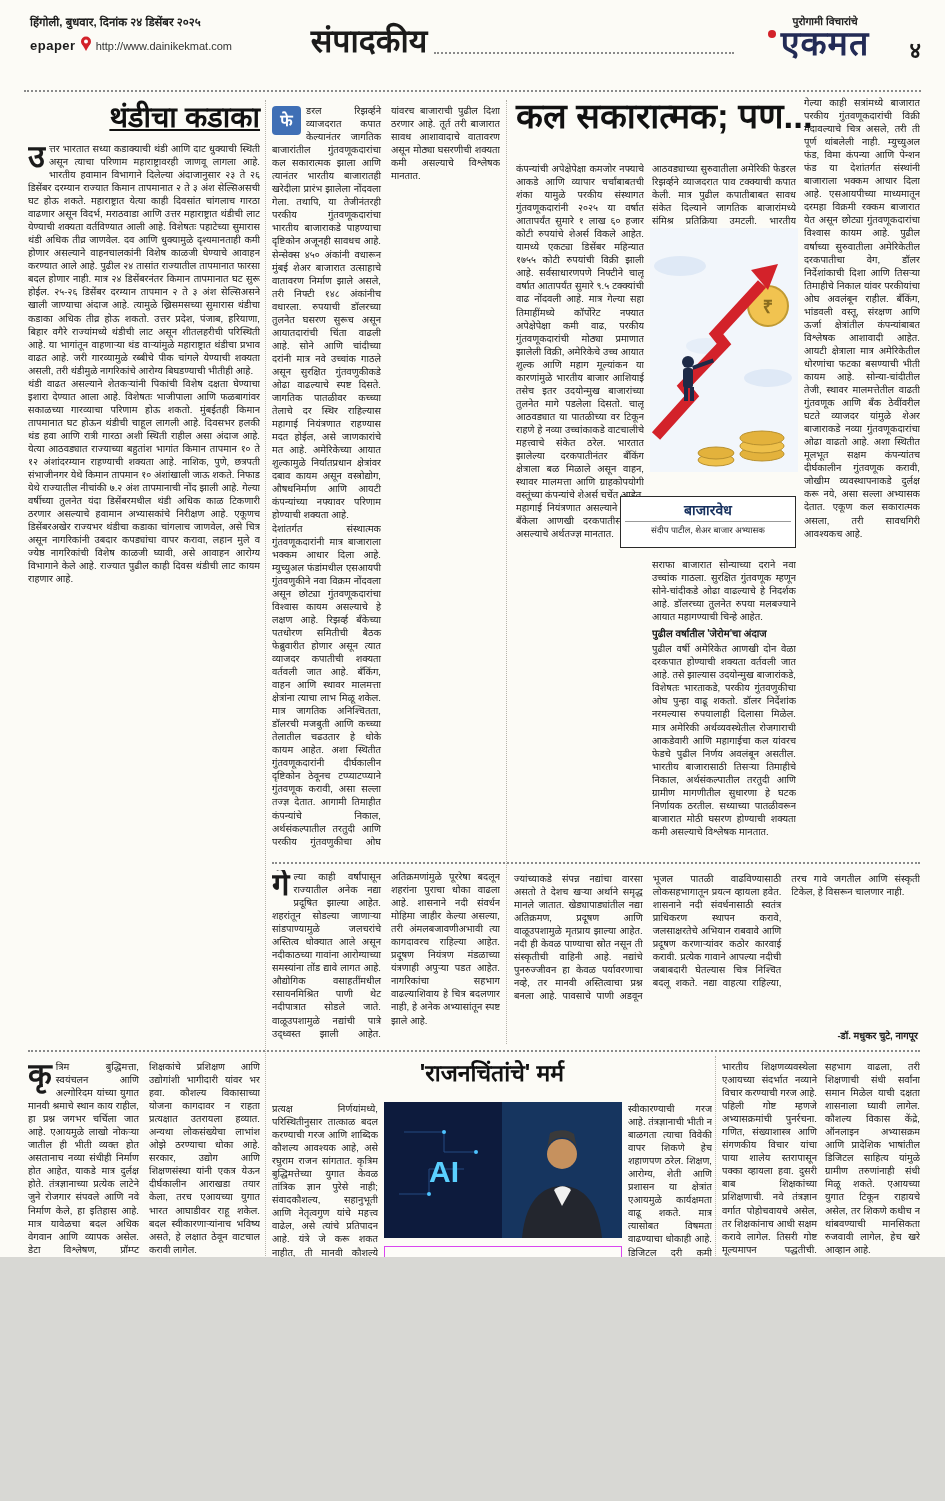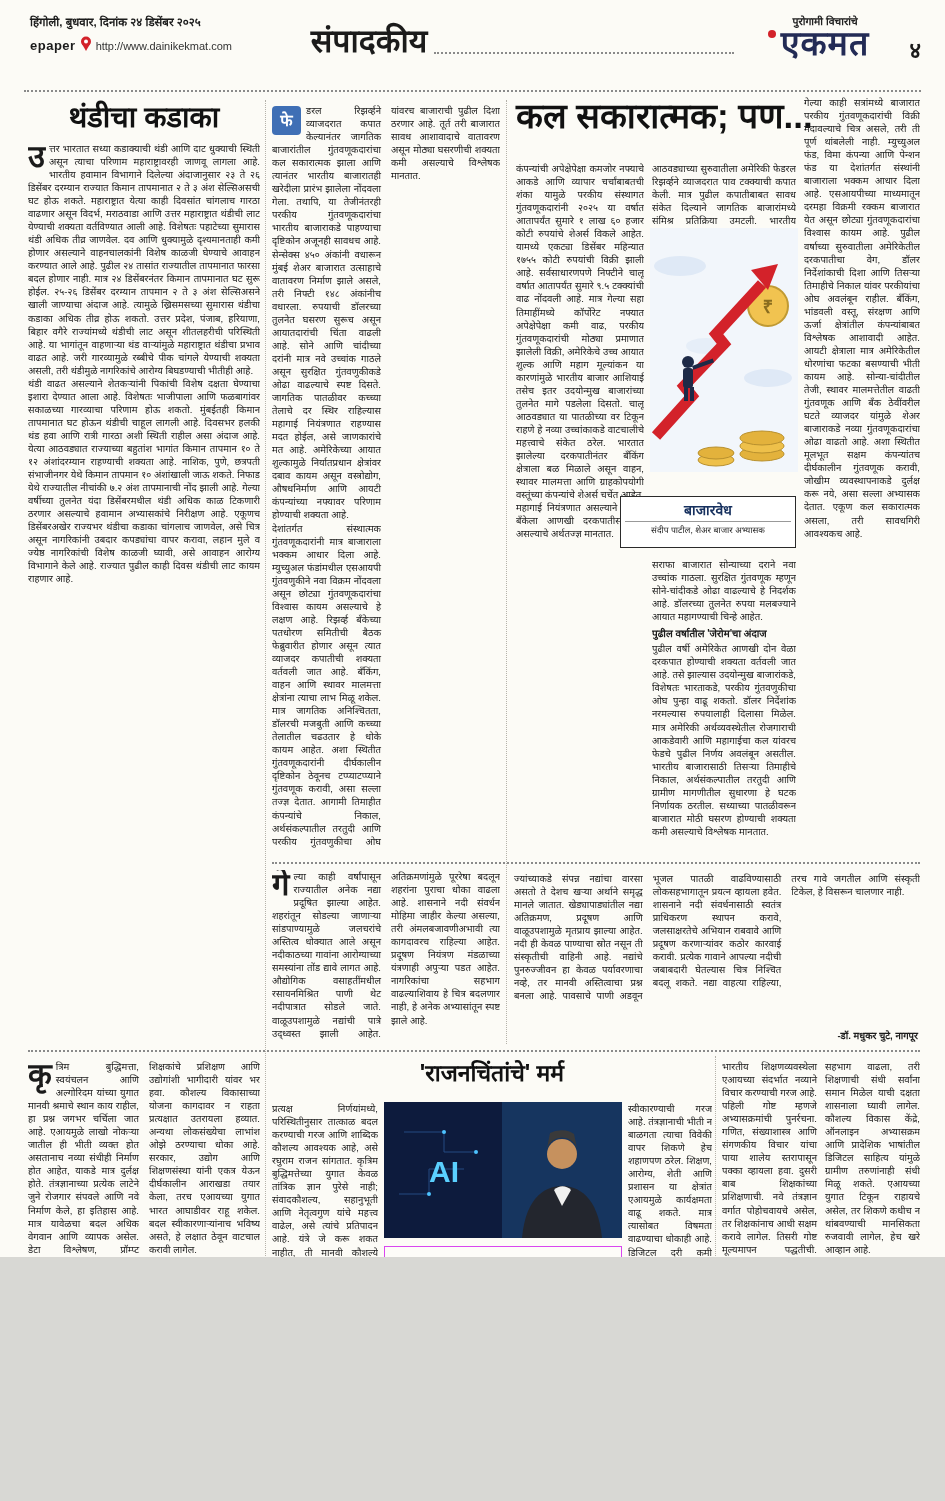--- a/index.html
+++ b/index.html
@@ -16,21 +16,21 @@
   .dotted-h{border-top:2px dotted #8a8a8a;height:0;}
   .dotted-v{border-left:1px dotted #b5b2aa;width:0;}
   .dateline{font-size:11.5px;font-weight:bold;}
   .epaper{font-size:13px;font-weight:bold;letter-spacing:.5px;}
   .url{font-size:11px;color:#333;}
   .section-title{font-size:32px;font-weight:800;}
   .tagline{font-size:10.5px;font-weight:bold;text-align:center;color:#222;}
   .masthead{font-size:34px;font-weight:800;color:#232b55;letter-spacing:1px;text-align:center;line-height:1;}
   .red-dot{position:absolute;width:8px;height:8px;border-radius:50%;background:#d3222a;}
   .pageno{font-size:22px;font-weight:800;}
-  .art-head-c{font-size:29px;text-align:center;line-height:1.1;}
+  .art-head-c{font-size:29px;text-align:right;line-height:1.1;text-decoration:underline;}
   .kal-head{font-size:35px;line-height:1.05;white-space:nowrap;}
   .mid-head{font-size:23px;line-height:1.15;}
   .subhead{font-size:10px;font-weight:bold;margin:3px 0 2px 0;}
   .bazar-box{border:1.5px solid #2a2a2a;background:#fff;text-align:center;padding:3px 4px;box-sizing:border-box;}
   .bazar-title{font-size:14px;font-weight:800;color:#16305e;}
   .bazar-byline{font-size:8.6px;border-top:1px solid #999;margin-top:2px;padding-top:2px;color:#222;}
   .bhashya-box{border:1px solid #d946ef;background:#fdfcf8;text-align:center;padding:13px 6px;box-sizing:border-box;}
   .bhashya-title{font-size:13px;font-weight:800;margin-top:1px;}
   .bhashya-rule{width:46px;border-top:1px solid #777;margin:3px auto;}
   .bhashya-byline{font-size:9.5px;font-weight:bold;}

